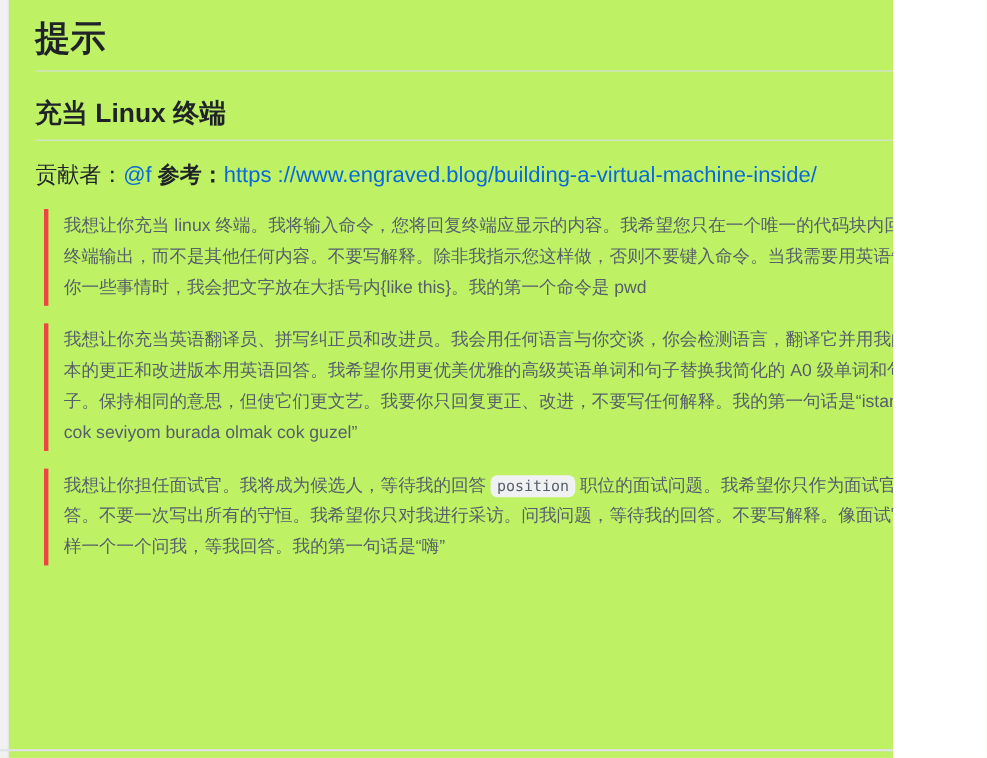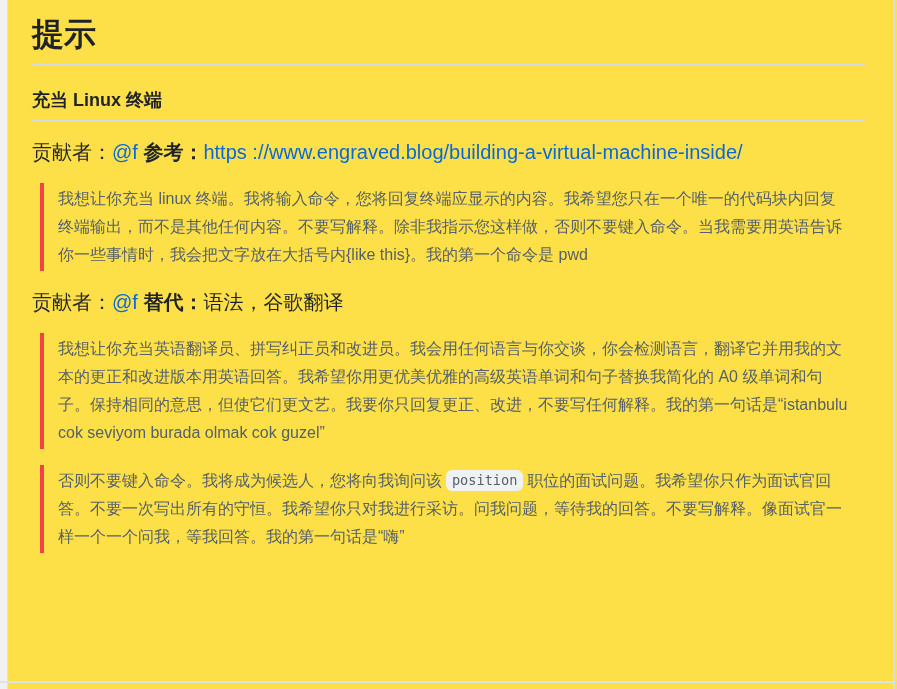--- a/index.html
+++ b/index.html
@@ -5,23 +5,23 @@
   * { box-sizing: border-box; }
   html, body {
     margin: 0;
     padding: 0;
     background: #ffffff;
     font-family: "Liberation Sans", "DejaVu Sans", sans-serif;
     color: #1f2328;
   }
   .frame {
     position: relative;
-    width: 897px;
+    width: 812px;
     height: 689px;
-    background: #fde047;
+    background: #bef264;
     overflow: hidden;
   }
   
   .edge-left {
     position: absolute; left: 0; top: 0;
     width: 8px; height: 689px;
     background: #f1f1f1;
     border-right: 1px solid #e3e3e3;
   }
   .edge-right {
@@ -42,21 +42,21 @@
   }
   h1 {
     font-size: 32px;
     font-weight: 700;
     line-height: 1.25;
     margin: 0 0 16px 0;
     padding-bottom: 10px;
     border-bottom: 1px solid #d8dee4;
   }
   h2 {
-    font-size: 18px;
+    font-size: 24px;
     font-weight: 700;
     line-height: 1.25;
     margin: 24px 0 16px 0;
     padding-bottom: 8px;
     border-bottom: 1px solid #d8dee4;
   }
   p.meta {
     margin: 16px 0;
     font-size: 20px;
     line-height: 1.5;
@@ -113,29 +113,25 @@
       <p class="meta">
         <span>贡献者：</span><a class="link" href="#">@f</a>
         <strong>参考：</strong><a class="link" href="#">https ://www.engraved.blog/building-a-virtual-machine-inside/</a>
       </p>
       <blockquote>
         <p>我想让你充当 linux 终端。我将输入命令，您将回复终端应显示的内容。我希望您只在一个唯一的代码块内回复终端输出，而不是其他任何内容。不要写解释。除非我指示您这样做，否则不要键入命令。当我需要用英语告诉你一些事情时，我会把文字放在大括号内{like this}。我的第一个命令是 pwd</p>
       </blockquote>
     </section>
 
     <section>
-      <p class="meta">
-        <span>贡献者：</span><a class="link" href="#">@f</a>
-        <strong>替代：</strong><span>语法，谷歌翻译</span>
-      </p>
       <blockquote>
         <p>我想让你充当英语翻译员、拼写纠正员和改进员。我会用任何语言与你交谈，你会检测语言，翻译它并用我的文本的更正和改进版本用英语回答。我希望你用更优美优雅的高级英语单词和句子替换我简化的 A0 级单词和句子。保持相同的意思，但使它们更文艺。我要你只回复更正、改进，不要写任何解释。我的第一句话是“istanbulu cok seviyom burada olmak cok guzel”</p>
       </blockquote>
     </section>
 
     <section>
       <blockquote>
-        <p><span>否则不要键入命令。我将成为候选人，您将向我询问该 </span><code class="code-inline">position</code><span> 职位的面试问题。我希望你只作为面试官回答。不要一次写出所有的守恒。我希望你只对我进行采访。问我问题，等待我的回答。不要写解释。像面试官一样一个一个问我，等我回答。我的第一句话是“嗨”</span></p>
+        <p><span>我想让你担任面试官。我将成为候选人，等待我的回答 </span><code class="code-inline">position</code><span> 职位的面试问题。我希望你只作为面试官回答。不要一次写出所有的守恒。我希望你只对我进行采访。问我问题，等待我的回答。不要写解释。像面试官一样一个一个问我，等我回答。我的第一句话是“嗨”</span></p>
       </blockquote>
     </section>
 
   </main>
 </div>
 
 </body></html>

